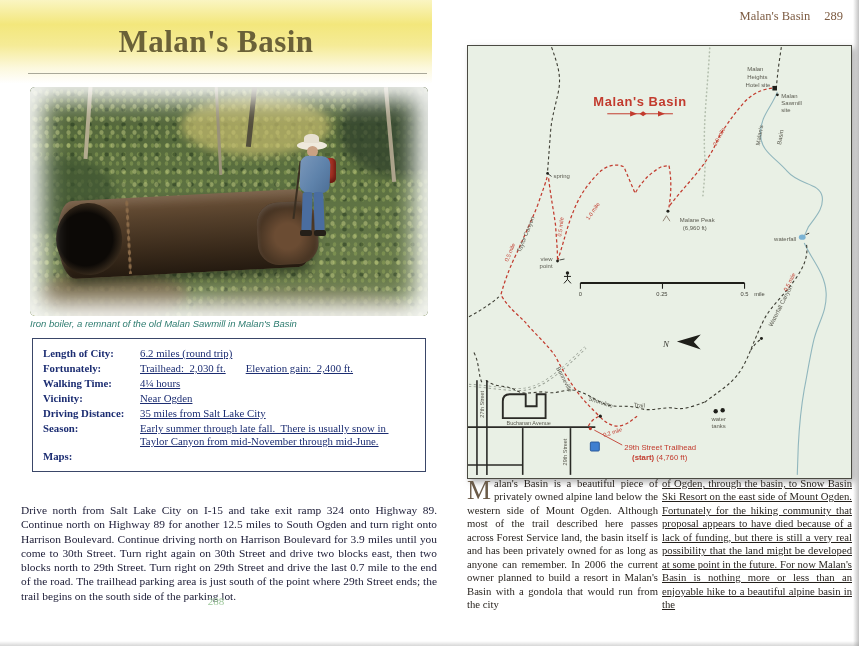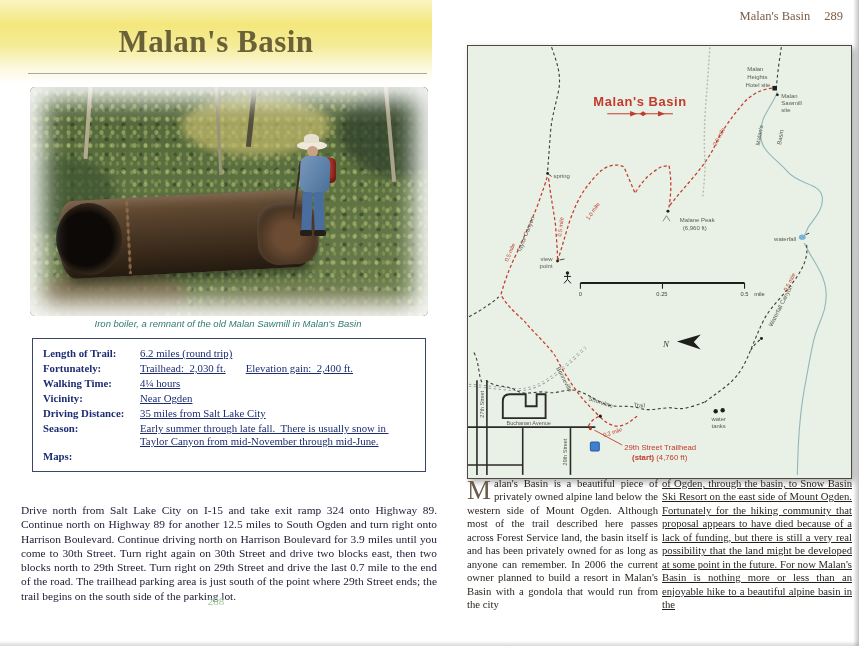--- a/index.html
+++ b/index.html
@@ -43,21 +43,21 @@
   .face{position:absolute;left:41%;top:8%;width:11px;height:11px;border-radius:50%;background:#c9a183;}
   .jacket{position:absolute;left:30%;top:15%;width:30px;height:37px;border-radius:8px;transform:rotate(2deg);
     background:linear-gradient(120deg,#7a97ba 0%,#5f83ab 55%,#4d6f97 100%);}
   .pack{position:absolute;left:65%;top:16%;width:14px;height:25px;border-radius:5px;background:#a93425;
     box-shadow:inset -2px -3px 4px rgba(60,10,5,.6);}
   .jeans{position:absolute;background:#4a6da0;width:10px;height:40px;border-radius:3px;}
   .boot{position:absolute;background:#241f18;width:12px;height:6px;border-radius:2px;}
   .pole{position:absolute;left:24%;top:18%;width:2px;height:58px;background:#3a2f22;transform:rotate(7deg);}
   .photo::after{content:"";position:absolute;inset:0;border-radius:5px;
     box-shadow:inset 0 0 22px 14px rgba(255,255,255,.92);}
-  .photo-caption{position:absolute;left:30px;top:318px;width:396px;text-align:center;
+  .photo-caption{position:absolute;left:30px;top:318px;width:396px;text-align:left;
     font:italic 9.5px "Liberation Sans",sans-serif;color:var(--c-caption_teal,#2e7c70);}
   
   .info-table{position:absolute;left:32px;top:338px;width:394px;box-sizing:border-box;
     border:1.6px solid #3a4668;padding:8px 10px 6px 10px;
     font-size:10.8px;line-height:13px;color:var(--c-navy,#1c2d72);}
   .info-row{display:flex;margin-bottom:2px;}
   .lbl{width:97px;flex-shrink:0;font-weight:bold;}
   .val{flex:1;white-space:pre-wrap;text-decoration:underline;}
   .val .gap{display:inline-block;width:20px;}
   .ital{font-style:italic;}
@@ -124,21 +124,21 @@
       <div class="jeans" style="left:34%;top:40%;transform:rotate(2deg);"></div>
       <div class="jeans" style="left:52%;top:40%;transform:rotate(-2deg);"></div>
       <div class="boot" style="left:30%;top:67%;"></div>
       <div class="boot" style="left:52%;top:67%;"></div>
     </div>
   </div>
   <div class="photo-caption">Iron boiler, a remnant of the old Malan Sawmill in Malan's Basin</div>
 
   <div class="info-table">
     <div class="info-row">
-      <span class="lbl">Length of Trail:</span>
+      <span class="lbl">Length of City:</span>
       <span class="val">6.2 miles (round trip)</span>
     </div>
     <div class="info-row">
       <span class="lbl">Fortunately:</span>
       <span class="val"><span>Trailhead:  2,030 ft.</span><span class="gap"></span><span>Elevation gain:  2,400 ft.</span></span>
     </div>
     <div class="info-row">
       <span class="lbl">Walking Time:</span>
       <span class="val">4¼ hours</span>
     </div>

